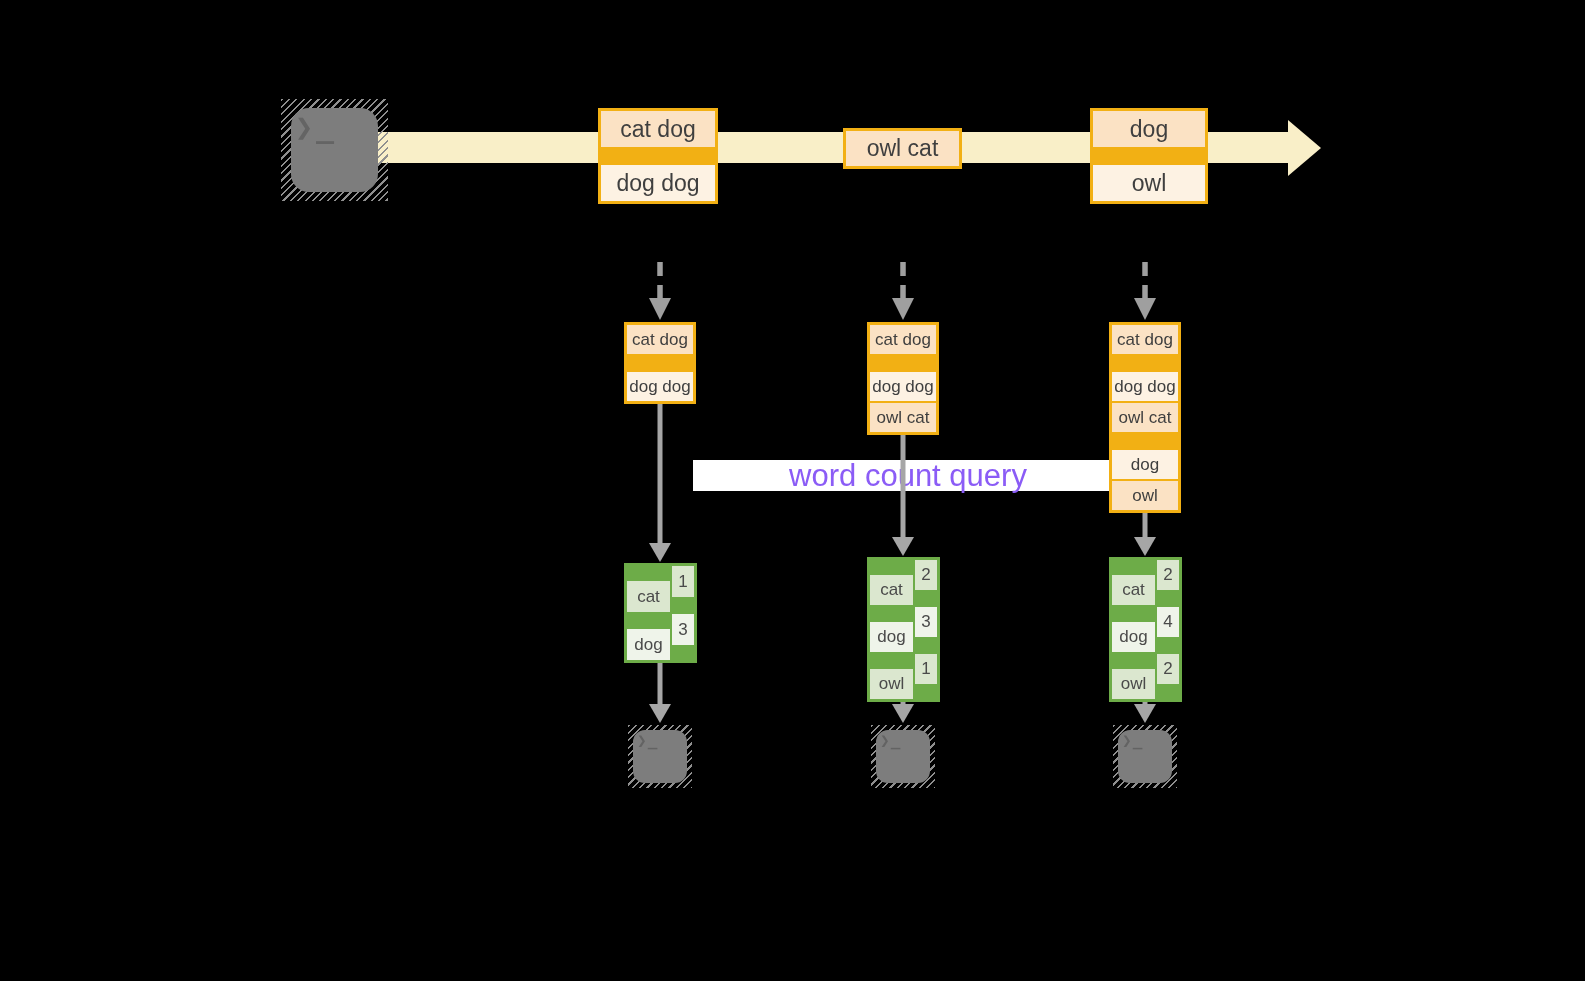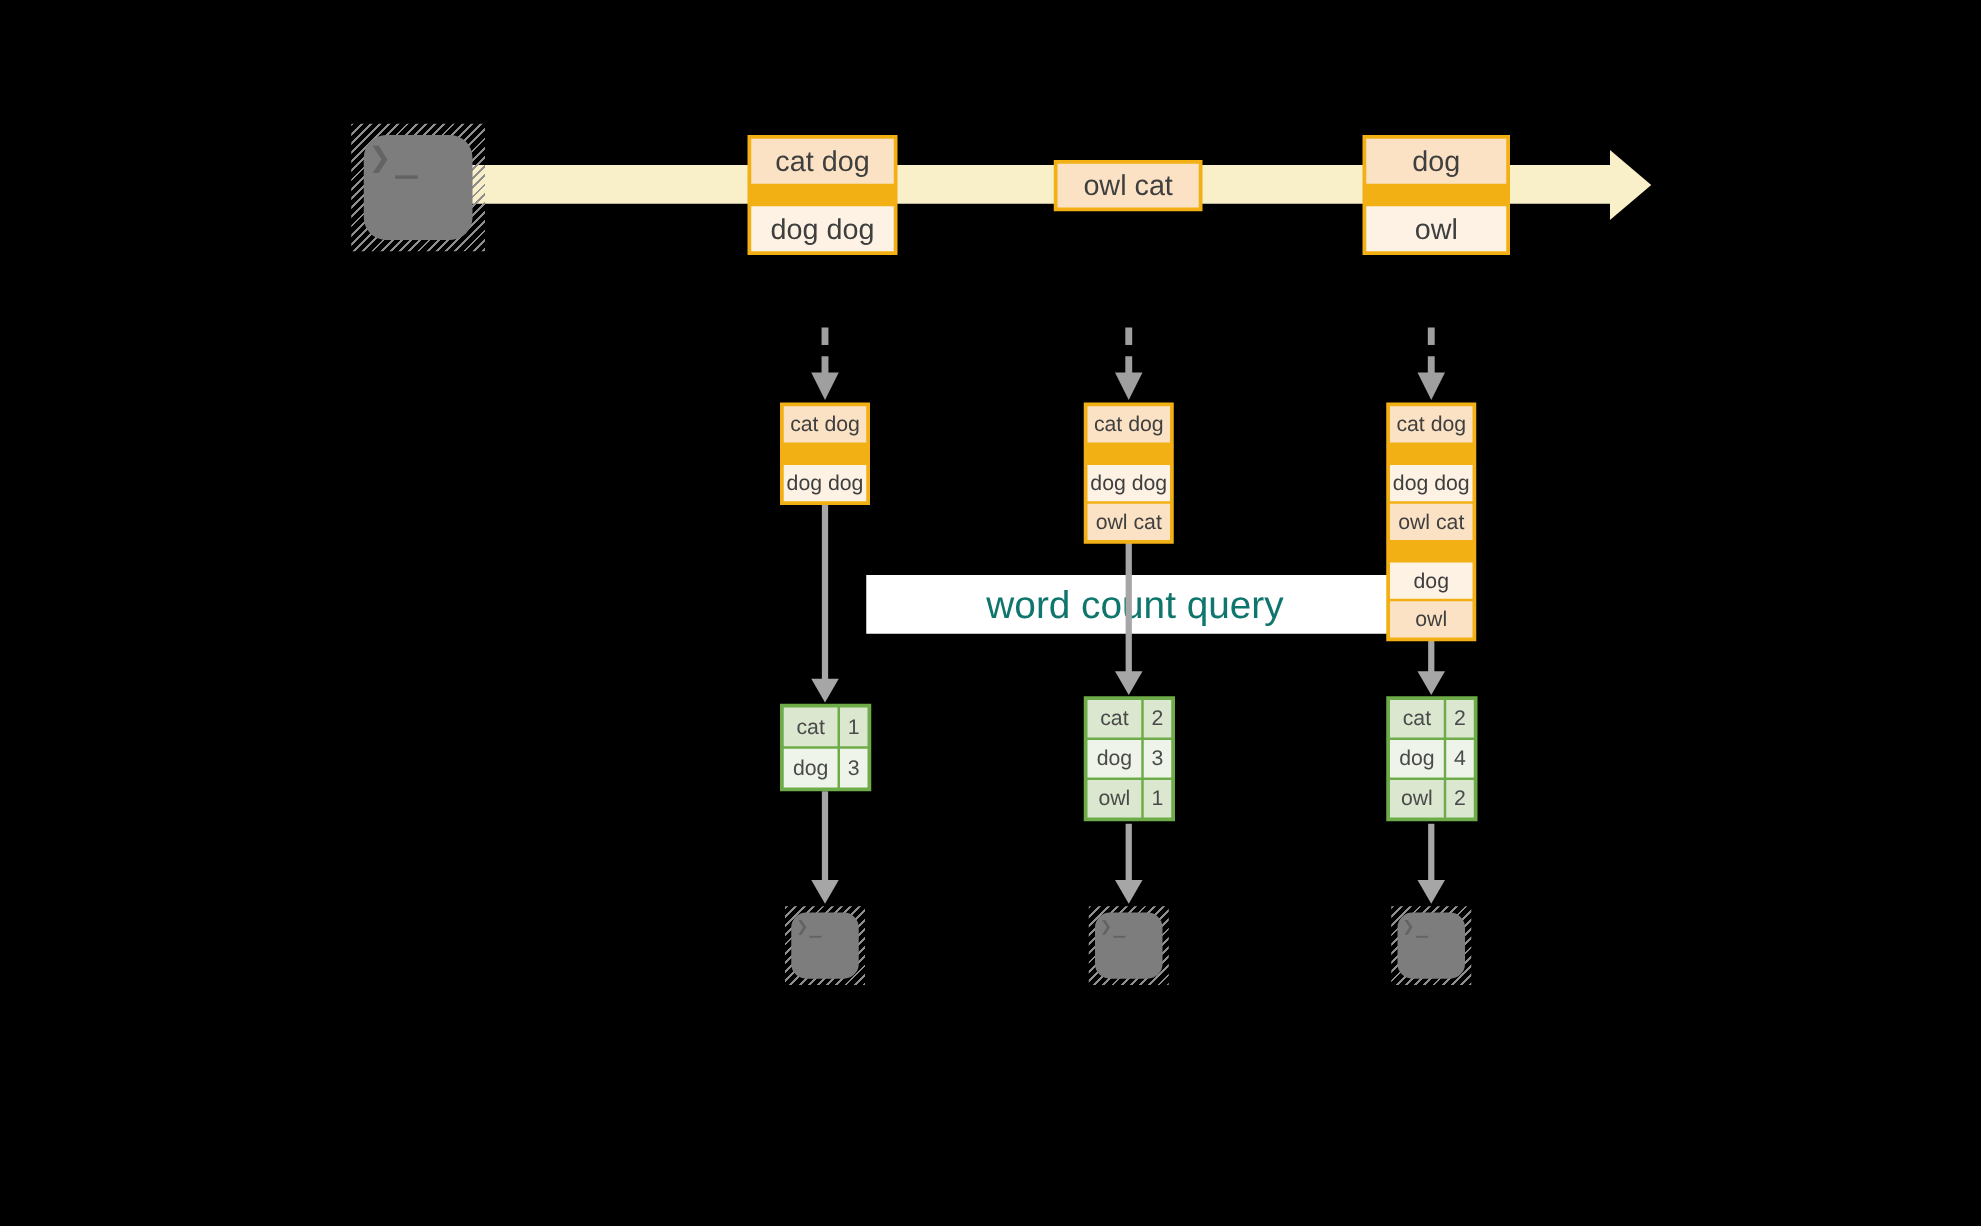--- a/index.html
+++ b/index.html
@@ -31,28 +31,28 @@
   .obox { position:absolute; background:#f2b014; padding:3px; box-sizing:border-box;
           display:flex; flex-direction:column; gap:2px; }
   .ocell { display:flex; align-items:center; justify-content:center; color:#3f3f3f; }
   .event .ocell { height:36px; font-size:23px; }
   .event2 .ocell { height:35px; }
   .stack .ocell { height:29px; width:66px; font-size:17px; }
   .fd { background:#fbe2c4; }   
   .fl { background:#fdf2e3;margin-top:16px; }   
 
   
-  .banner { position:absolute; left:693px; top:460px; width:430px; height:47px; background:#ffffff;
+  .banner { position:absolute; left:693px; top:460px; width:430px; height:31px; background:#ffffff;
             display:flex; align-items:center; justify-content:center;
-            font-size:31px; color:#0f766e; }
+            font-size:31px; color:#8b5cf6; }
 
   
   .gtable { position:absolute; background:#6dac48; padding:3px; display:flex; flex-direction:column; gap:2px; }
   .grow { display:flex; gap:2px; }
-  .wcell { width:43px; display:flex; align-items:center; justify-content:center; font-size:17px; color:#4a4a4a; }
+  .wcell { width:43px; display:flex; align-items:center; justify-content:center; font-size:17px; color:#4a4a4a;margin-top:15px; }
   .ccell { width:22px; display:flex; align-items:center; justify-content:center; font-size:17px; color:#4a4a4a; }
   .r31 .wcell,.r31 .ccell { height:31px; }
   .r30 .wcell,.r30 .ccell { height:30px; }
   .gd { background:#dbe7cf; }   
   .gl { background:#eff4ea; }   
 
   .overlay { position:absolute; left:0; top:0; pointer-events:none; }
 </style>
 </head>
 <body>

